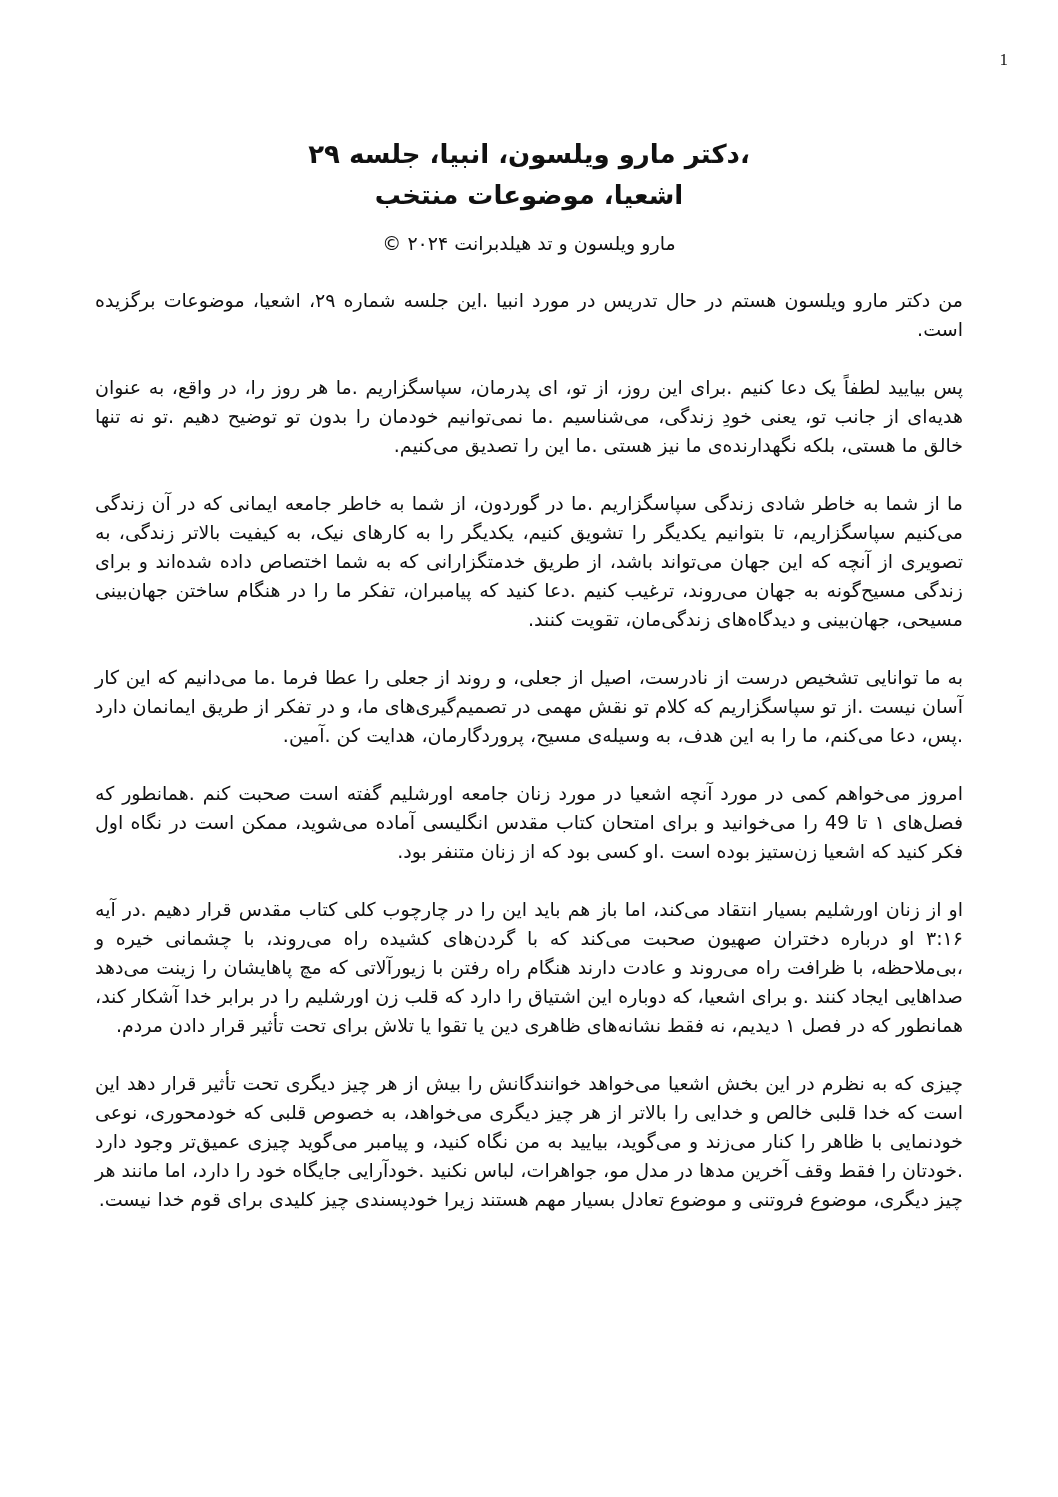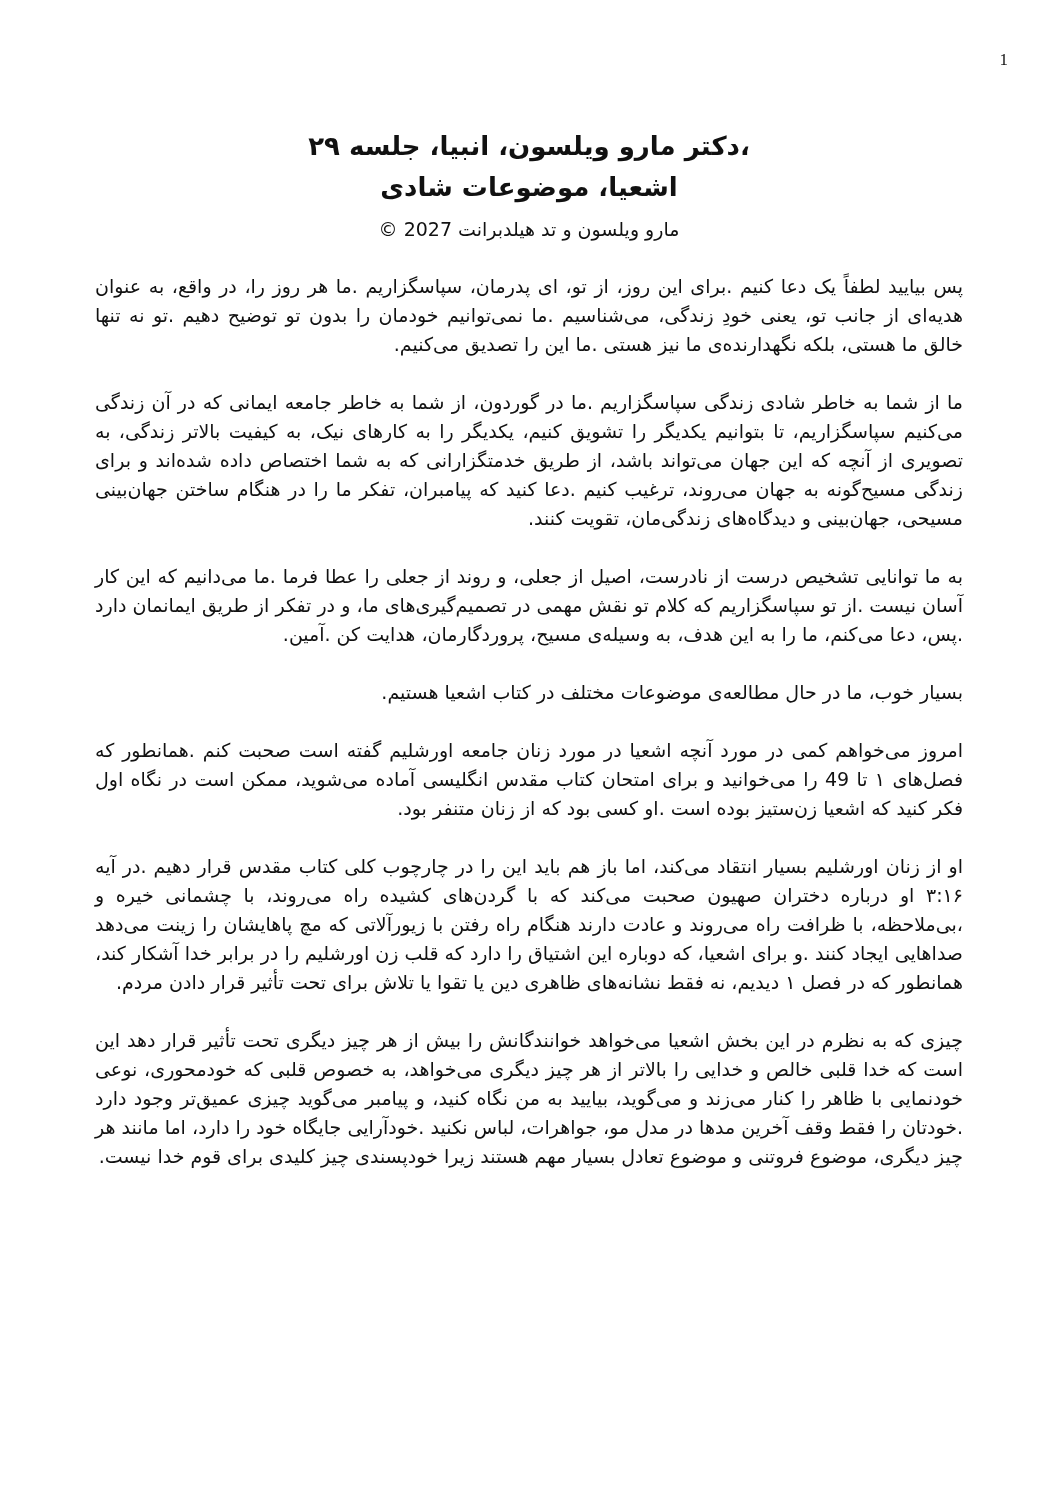--- a/index.html
+++ b/index.html
@@ -25,21 +25,21 @@
     right: 50px;
     direction: ltr;
     font-family: "Liberation Serif", serif;
     font-size: 17px;
     color: #111111;
   }
   .doc-header {
     text-align: center;
   }
   .doc-title {
-    margin: 4px;
+    margin: 12px;
     font-size: 26px;
     line-height: 41px;
     font-weight: 700;
     text-align: center;
   }
   .title-line {
     display: block;
   }
   .byline {
     margin: 6px 0 0 0;
@@ -62,28 +62,28 @@
 </head>
 <body>
 
 <div class="page">
 
   <div class="page-number">1</div>
 
   <header class="doc-header">
     <h1 class="doc-title">
       <span class="title-line">،دکتر مارو ویلسون، انبیا، جلسه ۲۹</span>
-      <span class="title-line">اشعیا، موضوعات شادی</span>
+      <span class="title-line">اشعیا، موضوعات منتخب</span>
     </h1>
-    <div class="byline">مارو ویلسون و تد هیلدبرانت 2027 ©</div>
+    <div class="byline">مارو ویلسون و تد هیلدبرانت ۲۰۲۴ ©</div>
   </header>
 
   <main class="doc-body">
+    <p>من دکتر مارو ویلسون هستم در حال تدریس در مورد انبیا .این جلسه شماره ۲۹، اشعیا، موضوعات برگزیده است.</p>
     <p>پس بیایید لطفاً یک دعا کنیم .برای این روز، از تو، ای پدرمان، سپاسگزاریم .ما هر روز را، در واقع، به عنوان هدیه‌ای از جانب تو، یعنی خودِ زندگی، می‌شناسیم .ما نمی‌توانیم خودمان را بدون تو توضیح دهیم .تو نه تنها خالق ما هستی، بلکه نگهدارنده‌ی ما نیز هستی .ما این را تصدیق می‌کنیم.</p>
     <p>ما از شما به خاطر شادی زندگی سپاسگزاریم .ما در گوردون، از شما به خاطر جامعه ایمانی که در آن زندگی می‌کنیم سپاسگزاریم، تا بتوانیم یکدیگر را تشویق کنیم، یکدیگر را به کارهای نیک، به کیفیت بالاتر زندگی، به تصویری از آنچه که این جهان می‌تواند باشد، از طریق خدمتگزارانی که به شما اختصاص داده شده‌اند و برای زندگی مسیح‌گونه به جهان می‌روند، ترغیب کنیم .دعا کنید که پیامبران، تفکر ما را در هنگام ساختن جهان‌بینی مسیحی، جهان‌بینی و دیدگاه‌های زندگی‌مان، تقویت کنند.</p>
     <p>به ما توانایی تشخیص درست از نادرست، اصیل از جعلی، و روند از جعلی را عطا فرما .ما می‌دانیم که این کار آسان نیست .از تو سپاسگزاریم که کلام تو نقش مهمی در تصمیم‌گیری‌های ما، و در تفکر از طریق ایمانمان دارد .پس، دعا می‌کنم، ما را به این هدف، به وسیله‌ی مسیح، پروردگارمان، هدایت کن .آمین.</p>
-    <p>بسیار خوب، ما در حال مطالعه‌ی موضوعات مختلف در کتاب اشعیا هستیم.</p>
     <p>امروز می‌خواهم کمی در مورد آنچه اشعیا در مورد زنان جامعه اورشلیم گفته است صحبت کنم .همانطور که فصل‌های ۱ تا 49 را می‌خوانید و برای امتحان کتاب مقدس انگلیسی آماده می‌شوید، ممکن است در نگاه اول فکر کنید که اشعیا زن‌ستیز بوده است .او کسی بود که از زنان متنفر بود.</p>
     <p>او از زنان اورشلیم بسیار انتقاد می‌کند، اما باز هم باید این را در چارچوب کلی کتاب مقدس قرار دهیم .در آیه ۳:۱۶ او درباره دختران صهیون صحبت می‌کند که با گردن‌های کشیده راه می‌روند، با چشمانی خیره و ،بی‌ملاحظه، با ظرافت راه می‌روند و عادت دارند هنگام راه رفتن با زیورآلاتی که مچ پاهایشان را زینت می‌دهد صداهایی ایجاد کنند .و برای اشعیا، که دوباره این اشتیاق را دارد که قلب زن اورشلیم را در برابر خدا آشکار کند، همانطور که در فصل ۱ دیدیم، نه فقط نشانه‌های ظاهری دین یا تقوا یا تلاش برای تحت تأثیر قرار دادن مردم.</p>
     <p>چیزی که به نظرم در این بخش اشعیا می‌خواهد خوانندگانش را بیش از هر چیز دیگری تحت تأثیر قرار دهد این است که خدا قلبی خالص و خدایی را بالاتر از هر چیز دیگری می‌خواهد، به خصوص قلبی که خودمحوری، نوعی خودنمایی با ظاهر را کنار می‌زند و می‌گوید، بیایید به من نگاه کنید، و پیامبر می‌گوید چیزی عمیق‌تر وجود دارد .خودتان را فقط وقف آخرین مدها در مدل مو، جواهرات، لباس نکنید .خودآرایی جایگاه خود را دارد، اما مانند هر چیز دیگری، موضوع فروتنی و موضوع تعادل بسیار مهم هستند زیرا خودپسندی چیز کلیدی برای قوم خدا نیست.</p>
   </main>
 
 </div>
 
 </body></html>

